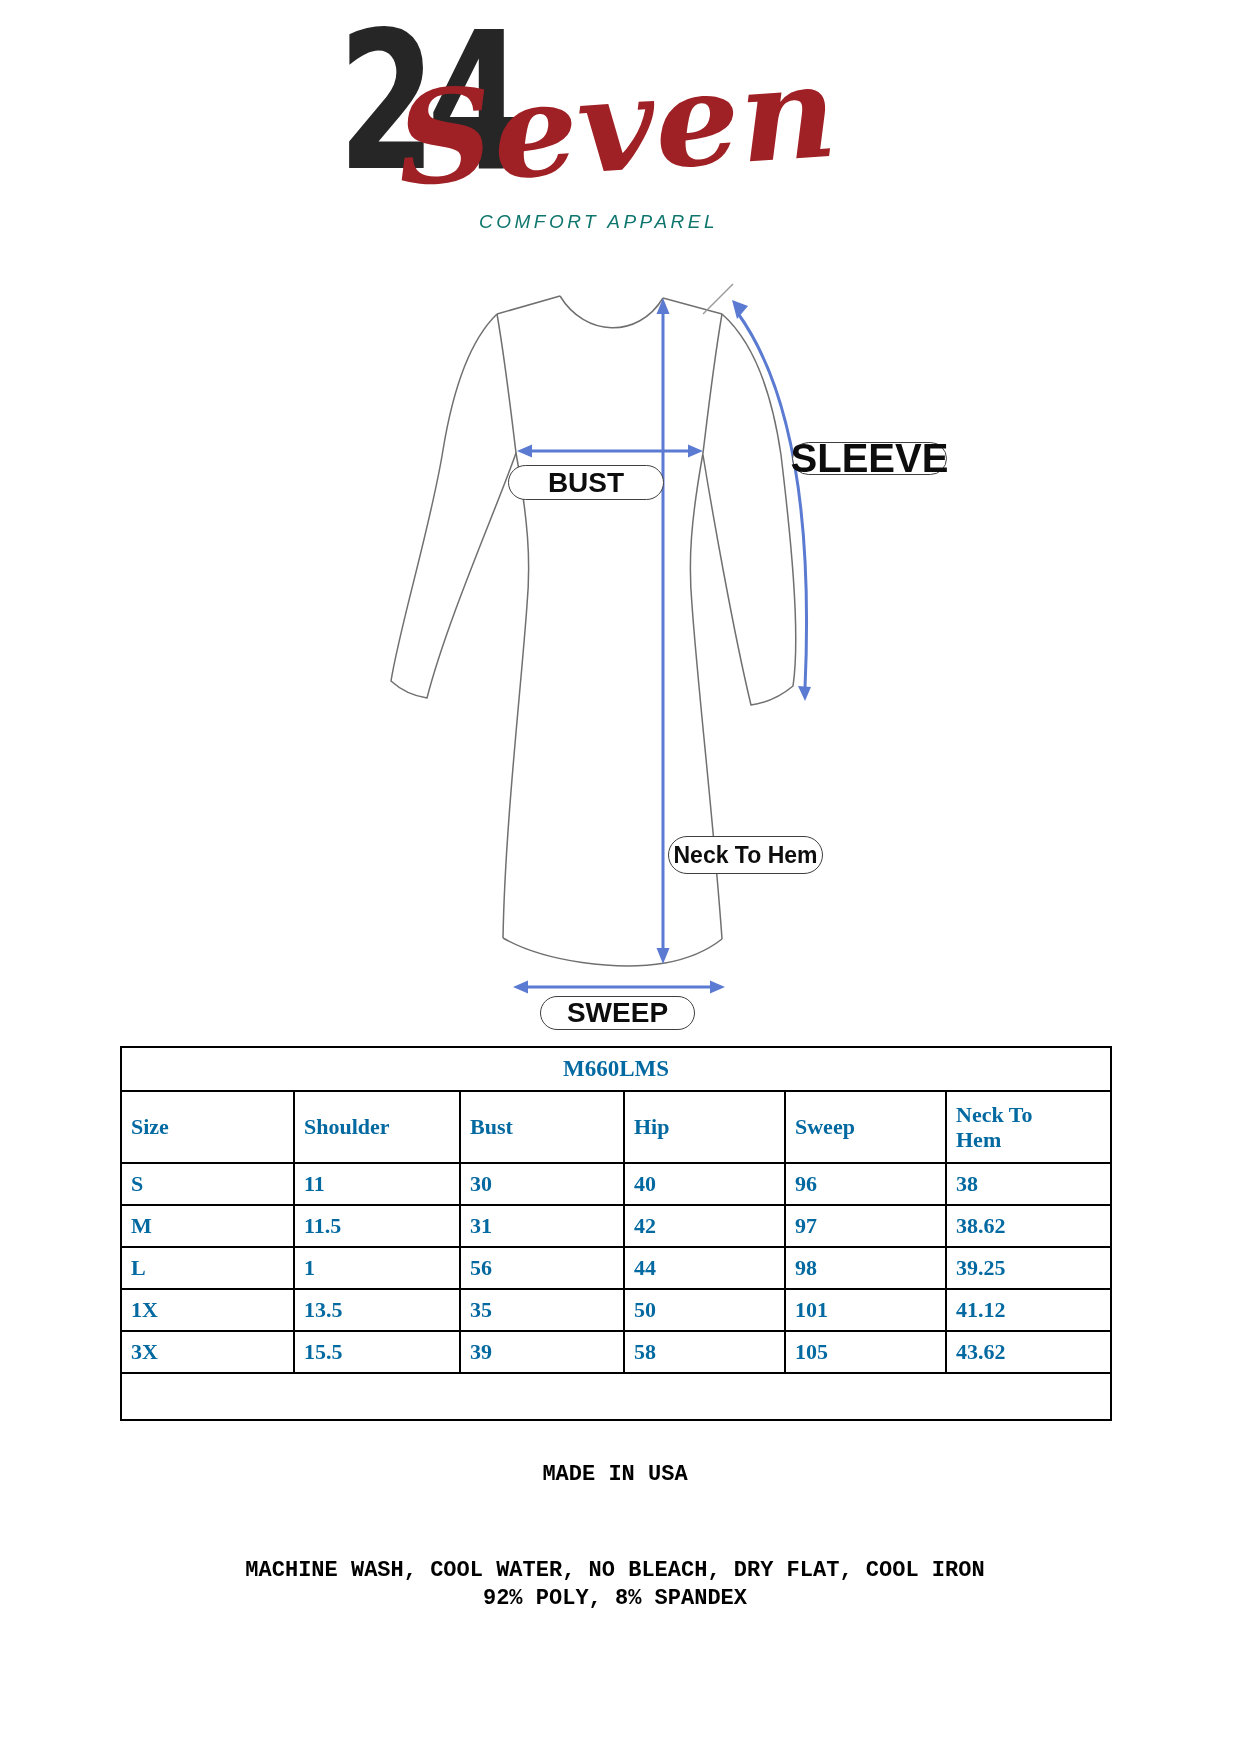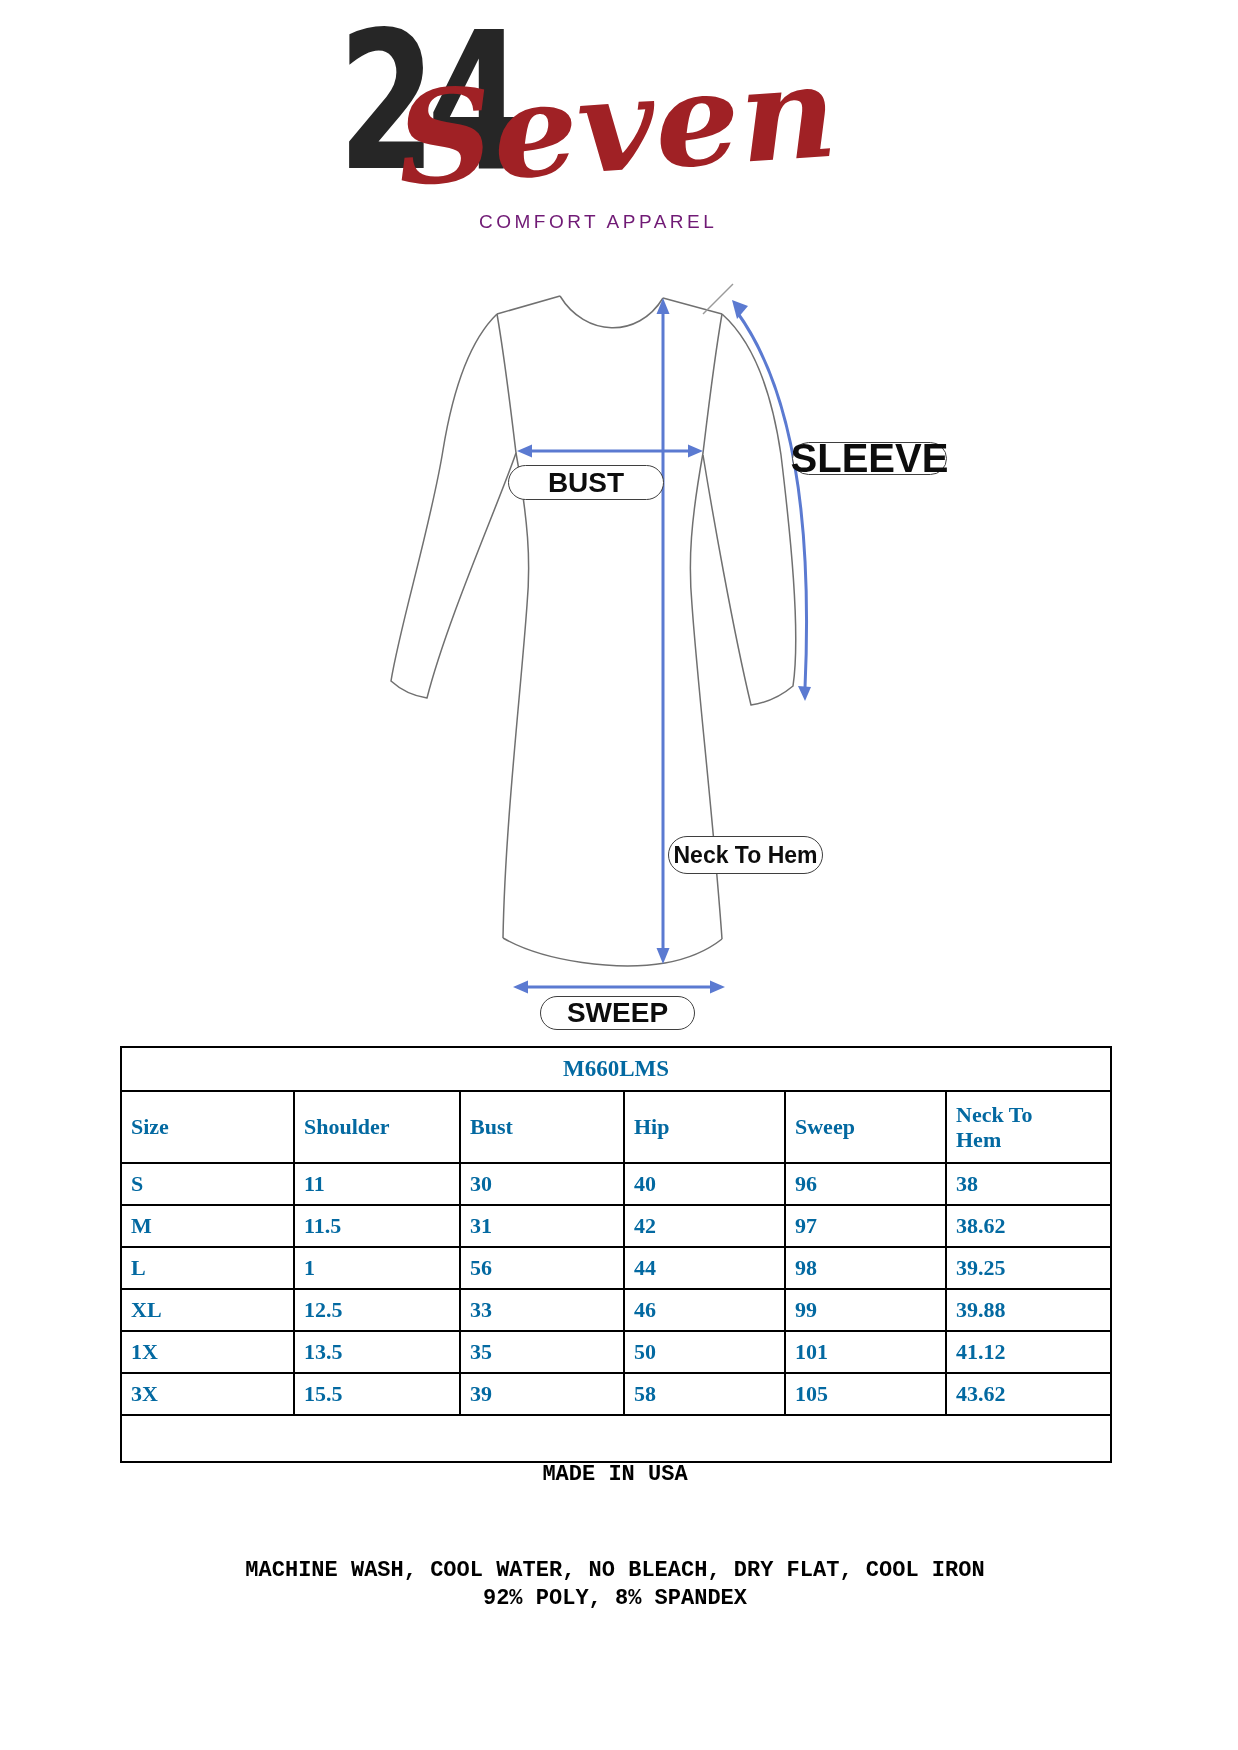--- a/index.html
+++ b/index.html
@@ -7,21 +7,21 @@
        font-family:"Liberation Sans",sans-serif;}
   .abs{position:absolute;}
 
   
   .logo-number{left:338px;top:8px;font-size:190px;font-weight:800;color:#262626;
     line-height:1;letter-spacing:-12px;transform:scaleX(.74);transform-origin:left top;
     font-family:"DejaVu Sans","Liberation Sans",sans-serif;}
   .logo-script{left:392px;top:70px;font-size:128px;color:#a02125;
     font-family:"DejaVu Serif",serif;font-style:italic;font-weight:600;line-height:1.1;
     transform:scaleX(1.04) rotate(-4deg);transform-origin:left top;}
-  .logo-subtitle{left:479px;top:211px;font-size:19px;color:#701a75;letter-spacing:3.5px;}
+  .logo-subtitle{left:479px;top:211px;font-size:19px;color:#0f766e;letter-spacing:3.5px;font-style:italic;}
 
   
   .pill{border:1.6px solid #3f3f3f;border-radius:40px;background:#ffffff;
     display:flex;align-items:center;justify-content:center;color:#0d0d0d;
     font-weight:600;z-index:5;}
   .pill-bust{left:508px;top:465px;width:154px;height:33px;font-size:28px;}
   .pill-sleeve{left:792px;top:442px;width:153px;height:31px;font-size:40px;}
   .pill-nth{left:668px;top:836px;width:153px;height:36px;font-size:23px;}
   .pill-sweep{left:540px;top:996px;width:153px;height:32px;font-size:28px;}
 
@@ -156,28 +156,20 @@
       </tr>
       <tr>
         <td>L</td>
         <td>1</td>
         <td>56</td>
         <td>44</td>
         <td>98</td>
         <td>39.25</td>
       </tr>
       <tr>
-        <td>XL</td>
-        <td>12.5</td>
-        <td>33</td>
-        <td>46</td>
-        <td>99</td>
-        <td>39.88</td>
-      </tr>
-      <tr>
         <td>1X</td>
         <td>13.5</td>
         <td>35</td>
         <td>50</td>
         <td>101</td>
         <td>41.12</td>
       </tr>
       <tr>
         <td>3X</td>
         <td>15.5</td>

